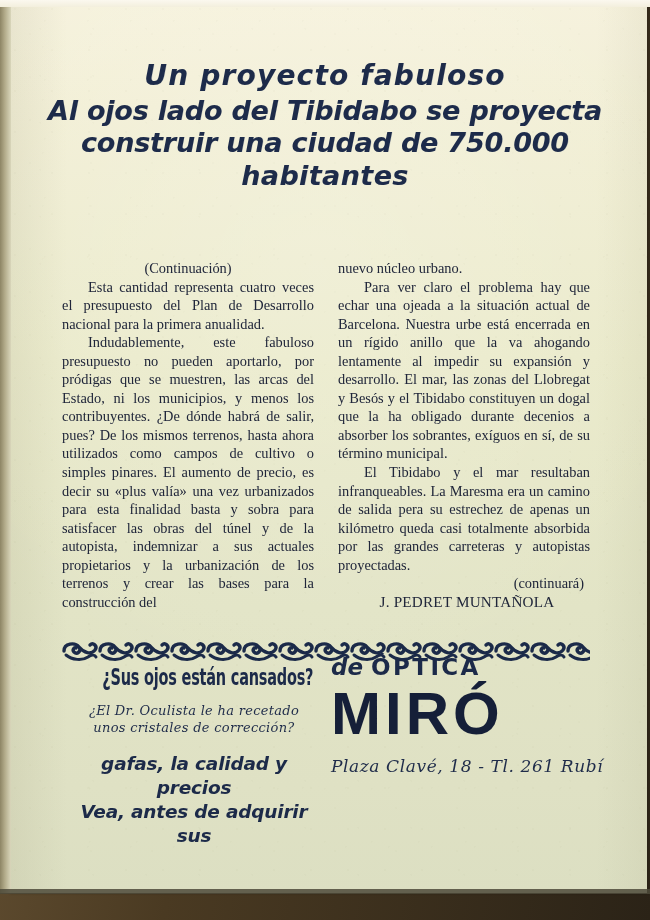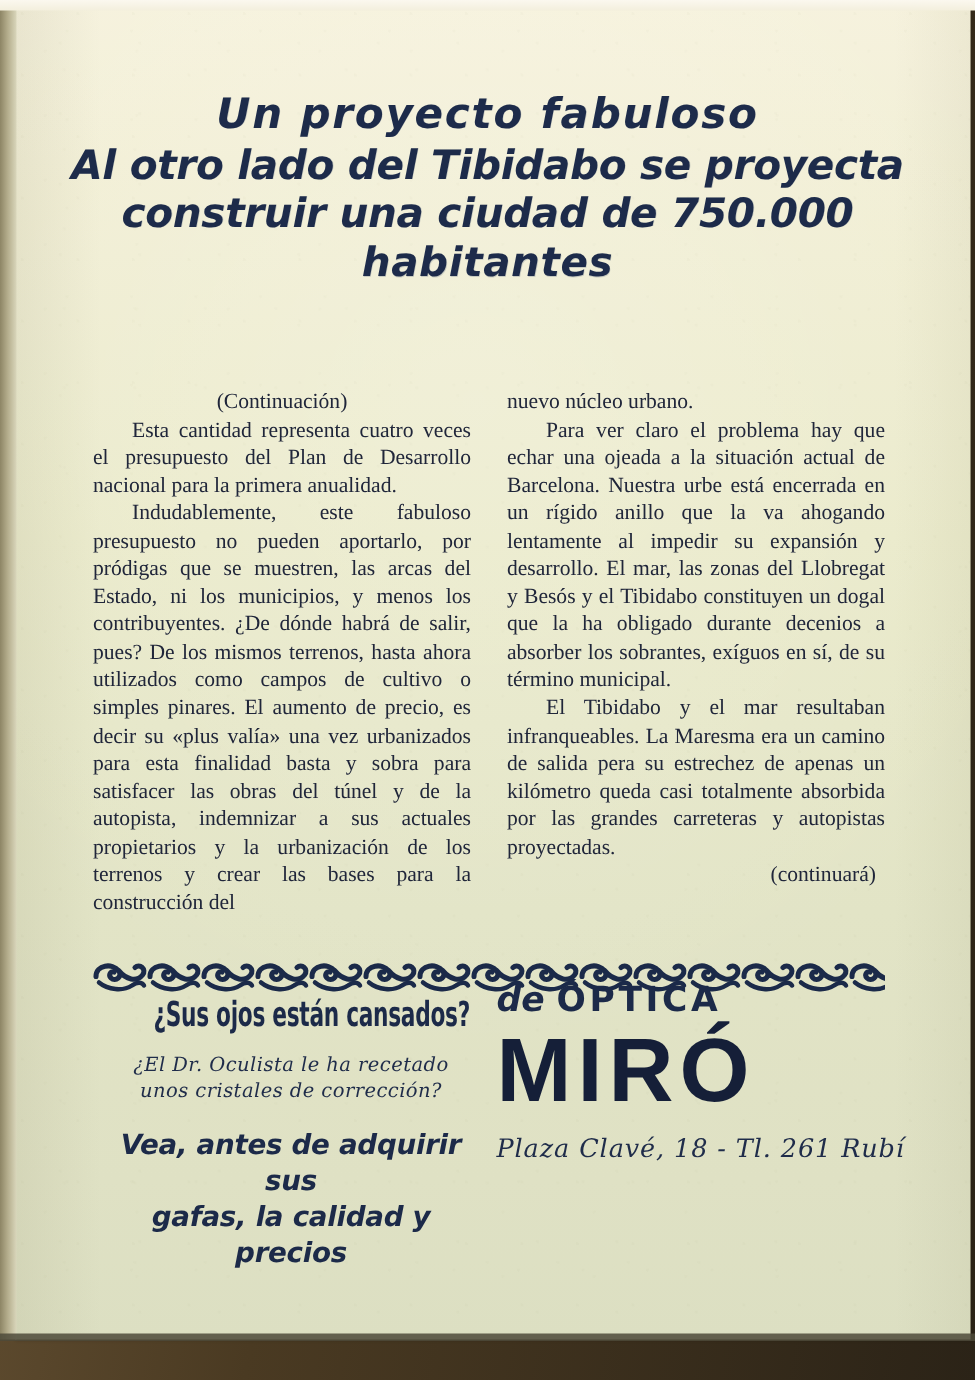--- a/index.html
+++ b/index.html
@@ -274,38 +274,39 @@
     <div class="grain"></div>
     <div class="vignette"></div>
   </div>
 
   <div class="gutter"></div>
   <div class="top-sliver"></div>
   <div class="bottom-edge"></div>
 
   <div class="headline">
     <div class="hl-1">Un  proyecto  fabuloso</div>
-    <div class="hl-2">Al otro lado del Tibidabo se proyecta</div>
+    <div class="hl-2">Al ojos lado del Tibidabo se proyecta</div>
     <div class="hl-3">construir una ciudad de 750.000</div>
     <div class="hl-4">habitantes</div>
   </div>
 
   <div class="cols">
 
     <div class="col col-left">
       <p class="centered-note">(Continuación)</p>
       <p class="indent">Esta cantidad representa cuatro veces el presupuesto del Plan de Desarrollo nacional para la primera anualidad.</p>
       <p class="indent">Indudablemente, este fabuloso presupuesto no pueden aportarlo, por pródigas que se muestren, las arcas del Estado, ni los municipios, y menos los contribuyentes. ¿De dónde habrá de salir, pues? De los mismos terrenos, hasta ahora utilizados como campos de cultivo o simples pinares. El aumento de precio, es decir su «plus valía» una vez urbanizados para esta finalidad basta y sobra para satisfacer las obras del túnel y de la autopista, indemnizar a sus actuales propietarios y la urbanización de los terrenos y crear las bases para la construcción del</p>
     </div>
 
     <div class="col col-right">
       <p>nuevo núcleo urbano.</p>
       <p class="indent">Para ver claro el problema hay que echar una ojeada a la situación actual de Barcelona. Nuestra urbe está encerrada en un rígido anillo que la va ahogando lentamente al impedir su expansión y desarrollo. El mar, las zonas del Llobregat y Besós y el Tibidabo constituyen un dogal que la ha obligado durante decenios a absorber los sobrantes, exíguos en sí, de su término municipal.</p>
       <p class="indent">El Tibidabo y el mar resultaban infranqueables. La Maresma era un camino de salida pera su estrechez de apenas un kilómetro queda casi totalmente absorbida por las grandes carreteras y autopistas proyectadas.</p>
       <p class="right-note">(continuará)</p>
+      <p class="byline">J. PEDRET MUNTAÑOLA</p>
     </div>
 
   </div>
 
   <div class="divider">
     <svg width="528" height="26" viewBox="0 0 528 26" xmlns="http://www.w3.org/2000/svg">
       <defs>
         <g id="orn">
           <path d="M2,11 C2,3 13,2 17,7 C20,11 15,15 12,12 C10,10 12,7 14,8
                    M17,7 C22,13 29,15 33,10 C36,6 31,2 28,5" fill="none" stroke="#1b2a49" stroke-width="3.4" stroke-linecap="round"></path>
@@ -332,22 +333,22 @@
 
   <div class="ad">
 
     <div class="ad-left">
       <div class="ad-q">¿Sus ojos están cansados?</div>
       <div class="ad-script">
         <div>¿El Dr. Oculista le ha recetado</div>
         <div>unos cristales de corrección?</div>
       </div>
       <div class="ad-cta">
+        <div>gafas, la calidad y precios</div>
         <div>Vea, antes de adquirir sus</div>
-        <div>gafas, la calidad y precios</div>
       </div>
     </div>
 
     <div class="ad-right">
       <div class="ad-de">
         <span class="de-word">de</span><span>ÓPTICA</span>
       </div>
       <div class="ad-brand">MIRÓ</div>
       <div class="ad-addr">Plaza Clavé, 18 - Tl. 261 Rubí</div>
     </div>

